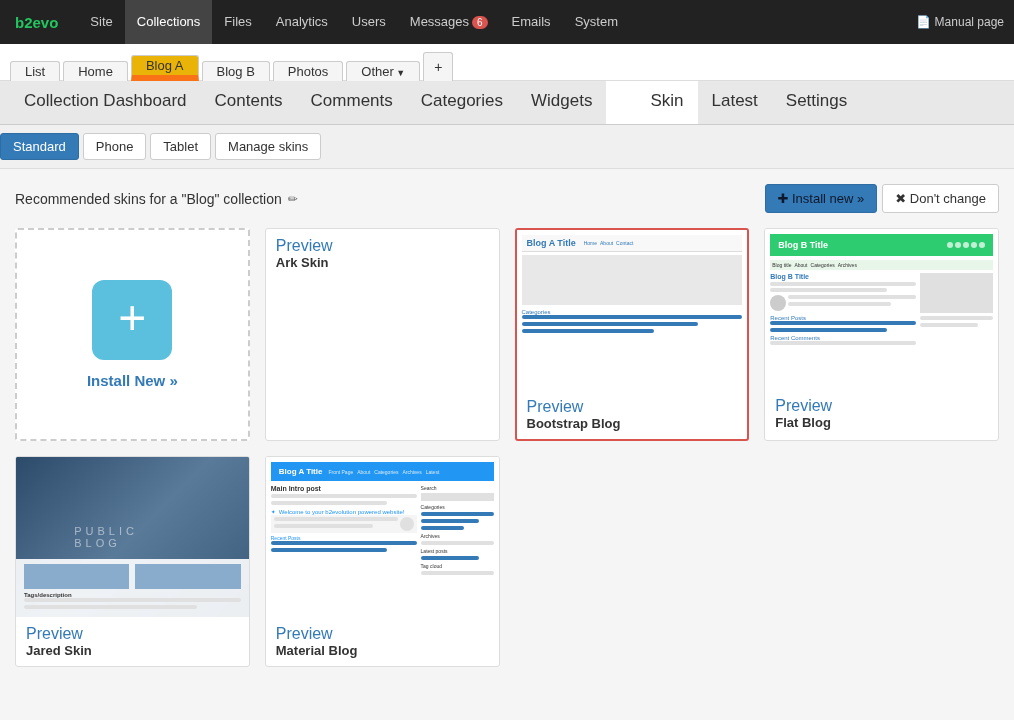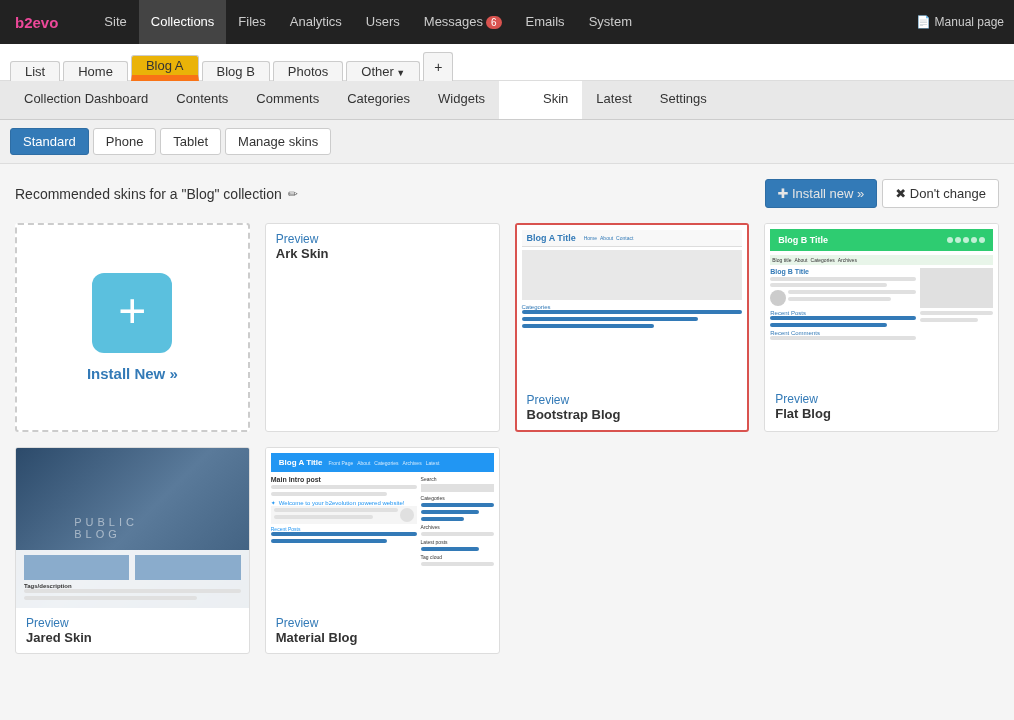--- a/index.html
+++ b/index.html
@@ -7,24 +7,24 @@
 
     
     .top-nav {
       background: #222;
       display: flex;
       align-items: center;
       padding: 0 10px;
       height: 44px;
     }
     .top-nav .brand {
-      color: #ec4899;
+      color: #22c55e;
       font-weight: bold;
       font-size: 15px;
-      margin-right: 29px;
+      margin-right: 15px;
       padding: 0 5px;
     }
     .top-nav .nav-item {
       color: #ccc;
       padding: 0 12px;
       height: 44px;
       line-height: 44px;
       cursor: pointer;
       font-size: 13px;
       text-decoration: none;
@@ -87,36 +87,36 @@
     
     .sub-nav {
       background: #e8e8e8;
       border-bottom: 1px solid #ccc;
       padding: 0 10px;
       display: flex;
     }
     .sub-nav .sub-item {
       padding: 10px 14px;
       cursor: pointer;
-      font-size: 13px;
+      font-size: 17px;
       color: #333;
       border-bottom: 3px solid transparent;
       text-decoration: none;
     }
     .sub-nav .sub-item.active {
       background: #fff;
       border-bottom: 3px solid #fff;
       font-weight: normal;
       padding-left: 44px;
     }
 
     
     .skin-tabs {
       background: #f0f0f0;
-      padding: 8px 10px;
+      padding: 8px 0;
       display: flex;
       gap: 4px;
       align-items: center;
       border-bottom: 1px solid #ddd;
     }
     .skin-tabs .stab {
       padding: 5px 12px;
       border: 1px solid #ccc;
       background: #fff;
       cursor: pointer;
@@ -156,21 +156,21 @@
     .btn {
       padding: 6px 12px;
       border-radius: 3px;
       cursor: pointer;
       font-size: 13px;
       border: 1px solid transparent;
       display: inline-flex;
       align-items: center;
       gap: 4px;
     }
-    .btn-primary { background: #337ab7; color: #e5e5e5; border-color: #2e6da4; }
+    .btn-primary { background: #337ab7; color: #0f172a; border-color: #2e6da4; }
     .btn-default { background: #fff; color: #333; border-color: #ccc; }
 
     
     .skin-grid {
       display: grid;
       grid-template-columns: repeat(4, 1fr);
       gap: 15px;
     }
 
     .skin-card {
@@ -199,21 +199,21 @@
       background: #eee;
       position: relative;
     }
 
     .skin-card-info {
       padding: 8px 10px;
     }
     .skin-card-info .preview-link {
       color: #337ab7;
       text-decoration: none;
-      font-size: 12px;
+      font-size: 16px;
       display: block;
     }
     .skin-card-info .skin-name {
       font-weight: bold;
       font-size: 13px;
       color: #333;
     }
 
     
     .install-icon {

